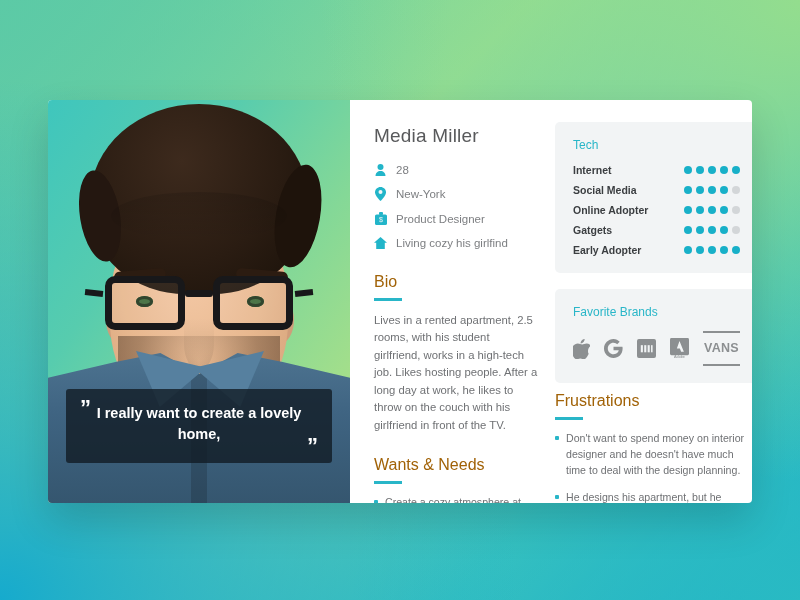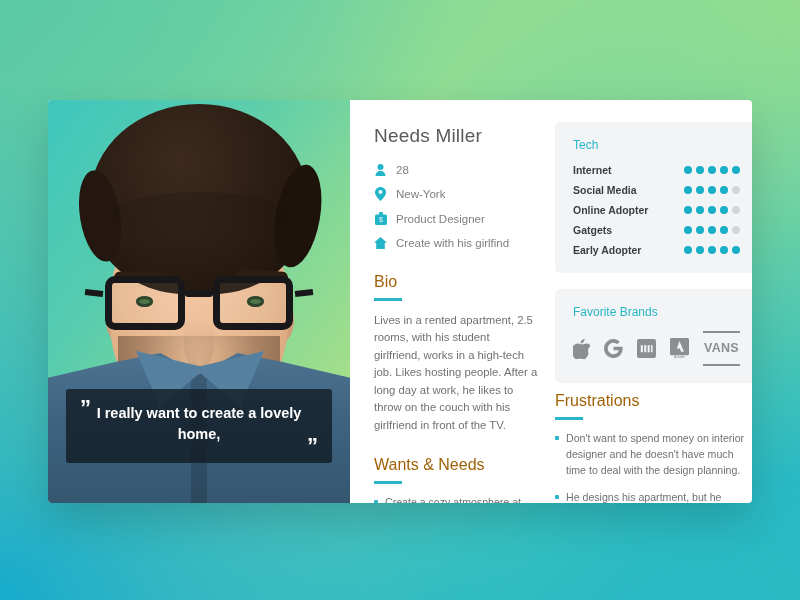--- a/index.html
+++ b/index.html
@@ -236,21 +236,21 @@
     </div>
 
     <div class="quote">
       <span class="qmark open">”</span>
       <div>I really want to create a lovely home,</div>
       <span class="qmark close">”</span>
     </div>
   </div>
 
   <div class="details">
-    <div class="pname">Needs Miller</div>
+    <div class="pname">Media Miller</div>
 
     <ul class="meta-list">
       <li class="meta-item">
         <span class="mi-icon">
           <svg width="11" height="12" viewBox="0 0 11 12">
               <circle cx="5.5" cy="3" r="3" fill="#22b5c9"></circle>
               <path d="M0.5 12c0-3 2.2-5 5-5s5 2 5 5z" fill="#22b5c9"></path>
             </svg>
         </span>
         <span>28</span>
@@ -273,21 +273,21 @@
             </svg>
         </span>
         <span>Product Designer</span>
       </li>
       <li class="meta-item">
         <span class="mi-icon">
           <svg width="13" height="12" viewBox="0 0 13 12">
               <path d="M6.5 0L13 5.8h-2.2V12H2.2V5.8H0z" fill="#22b5c9"></path>
             </svg>
         </span>
-        <span>Create with his girlfind</span>
+        <span>Living cozy his girlfind</span>
       </li>
     </ul>
 
     <div class="sec">
       <div class="sec-title">Bio</div>
       <div class="rule"></div>
       <div class="bio-text">Lives in a rented apartment, 2.5 rooms, with his student girlfriend, works in a high-tech job. Likes hosting people. After a long day at work, he likes to throw on the couch with his girlfriend in front of the TV.</div>
     </div>
 
     <div class="sec">

